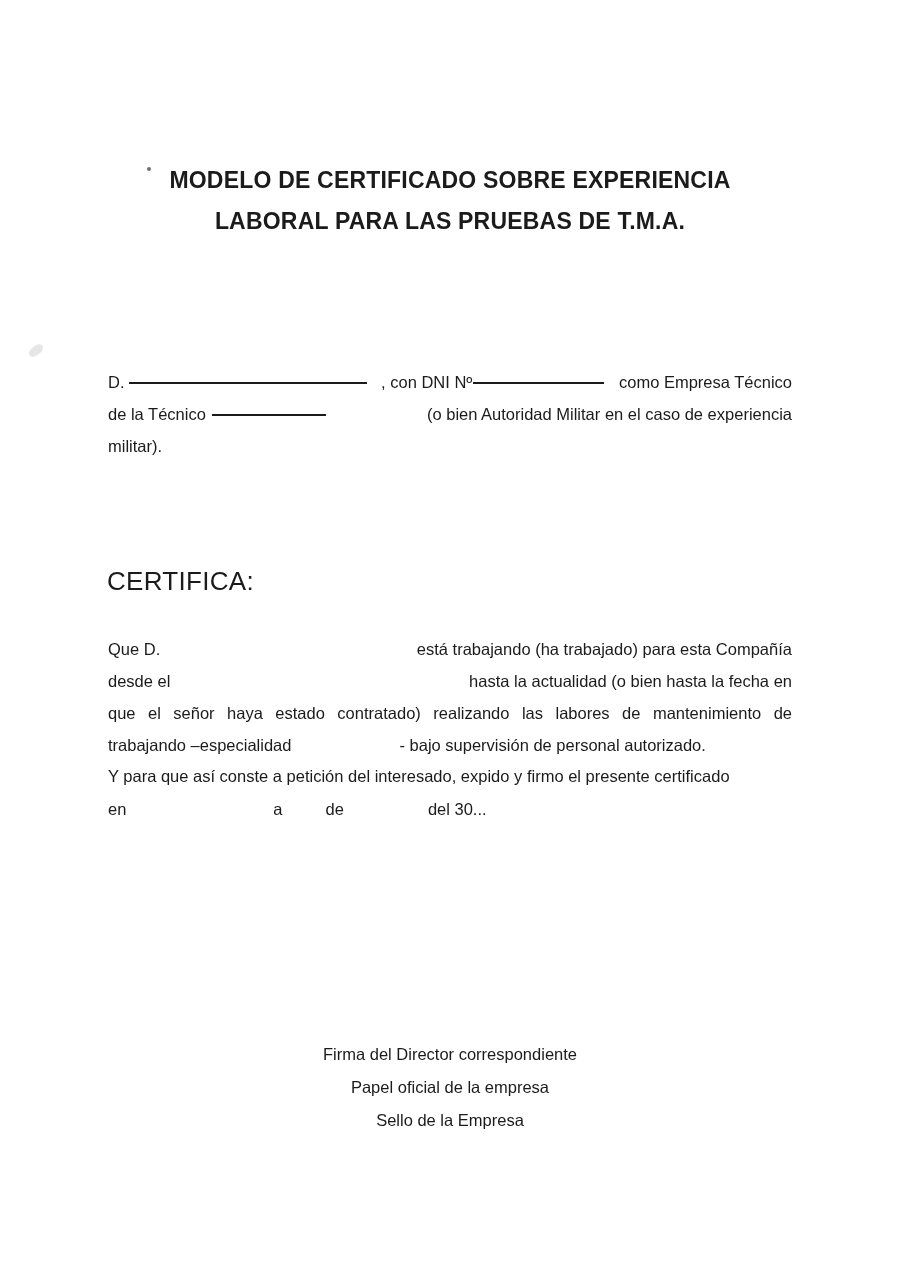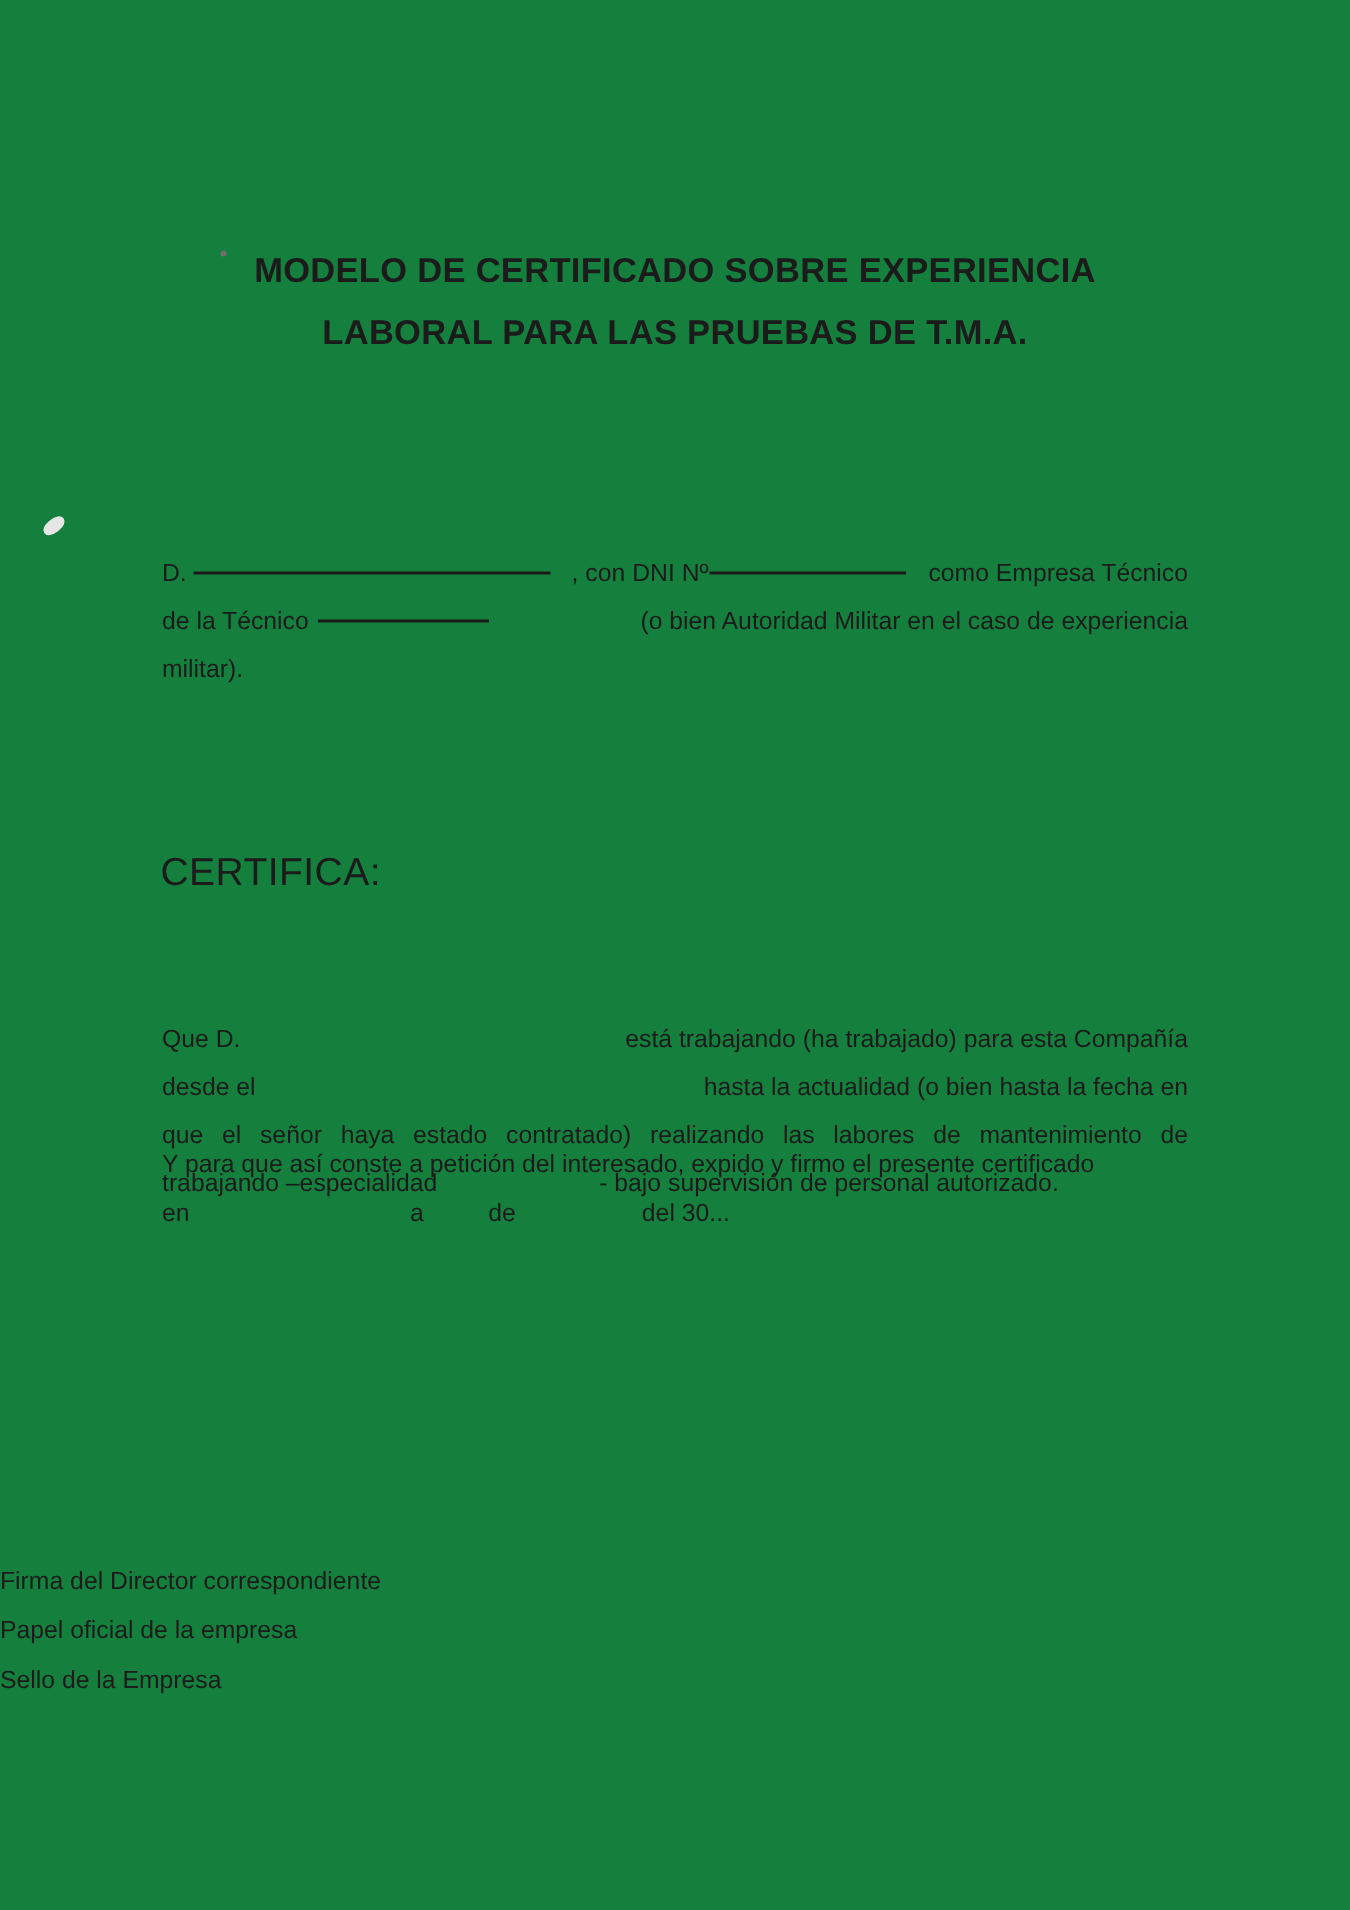--- a/index.html
+++ b/index.html
@@ -1,21 +1,21 @@
 <!DOCTYPE html>
 <html lang="es"><head>
 <meta charset="utf-8">
 <style>
   html, body { margin: 0; padding: 0; background: #c8c8c8; }
   .page {
     position: relative;
     width: 900px;
     height: 1273px;
     margin: 0 auto;
-    background: #15803d;
+    background: #ffffff;
     font-family: "Liberation Sans", "DejaVu Sans", sans-serif;
     color: #1b1b1b;
     overflow: hidden;
   }
 
   
   .title {
     position: absolute;
     top: 160px; left: 0; width: 100%;
     text-align: center;
@@ -28,21 +28,21 @@
 
   
   .para {
     position: absolute;
     left: 108px;
     width: 684px;
     font-size: 16.5px;
     line-height: 32px;
   }
   .para-intro   { top: 366px; }
-  .para-body    { top: 633px; margin-top: 44px; }
+  .para-body    { top: 633px; }
   .para-closing { top: 760px; line-height: 33px; }
 
   .line      { white-space: nowrap; }
   .flexline  { display: flex; justify-content: space-between; align-items: baseline; white-space: nowrap; }
   .flexline > span { white-space: nowrap; }
   .justline  {
     text-align: justify;
     text-align-last: justify;
     word-spacing: 2.5px;
     white-space: nowrap;
@@ -73,20 +73,21 @@
     top: 566px;
     font-size: 26px;
     font-weight: normal;
     letter-spacing: 0.3px;
   }
 
   
   .footer {
     position: absolute;
     top: 1038px; left: 0; width: 100%;
+    text-align: center;
     font-size: 16.5px;
     line-height: 33px;
   }
 
   
   .speck {
     position: absolute;
     left: 147px; top: 167px;
     width: 4px; height: 4px;
     background: #6e6e6e;

